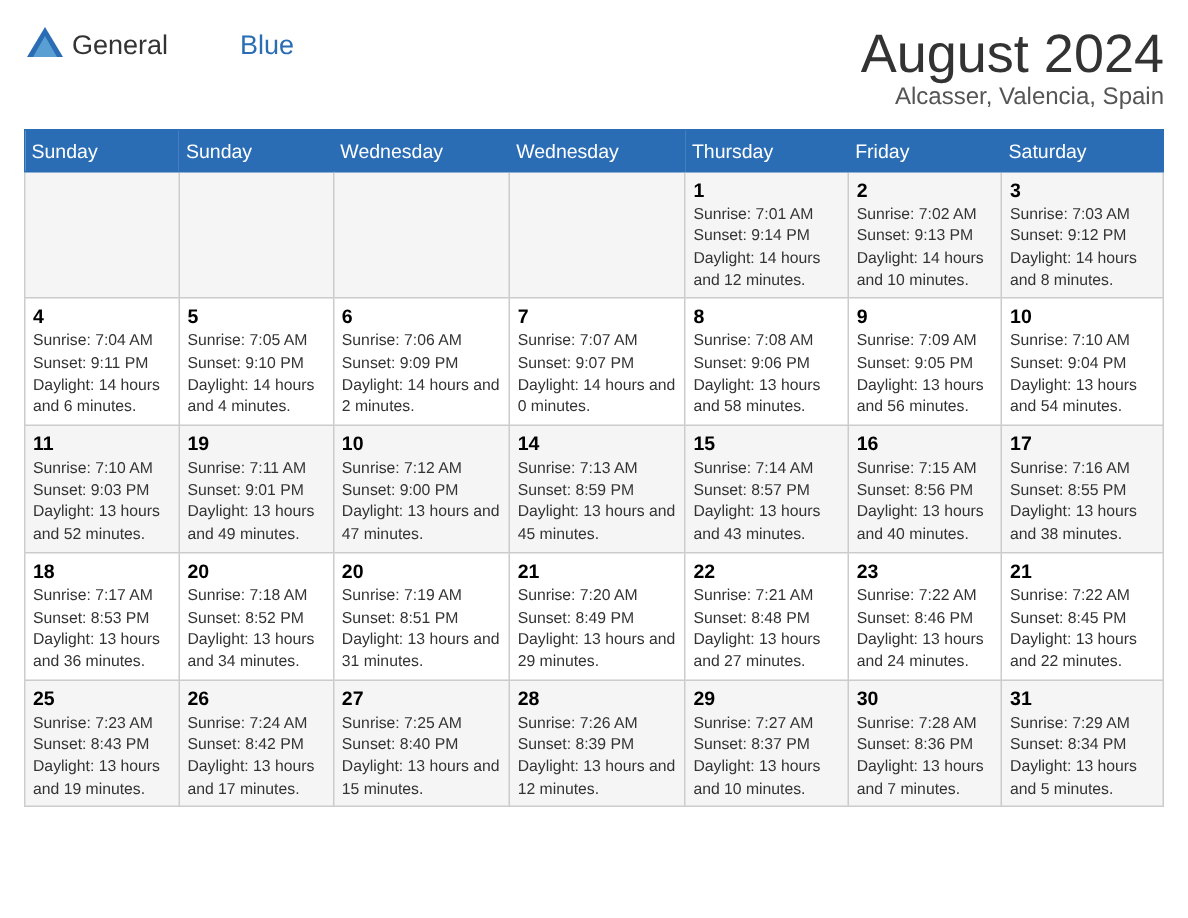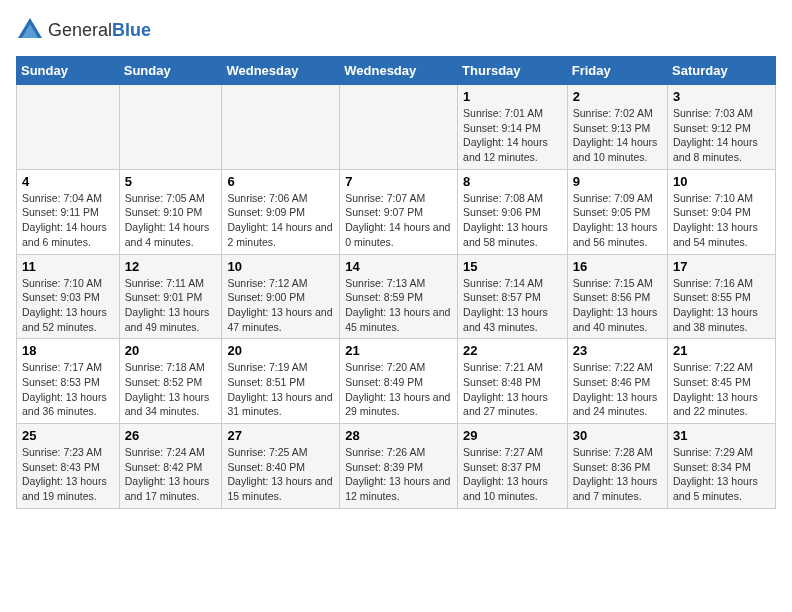--- a/index.html
+++ b/index.html
@@ -21,22 +21,23 @@
       align-items: center;
       gap: 4px;
     }
     .logo-text-general {
       font-size: 18px;
       font-weight: normal;
       color: #333;
     }
     .logo-text-blue {
       font-size: 18px;
-      font-weight: bold;
+      font-weight: normal;
       color: #2a6db5;
+      padding-left: 48px;
     }
     .logo-icon {
       width: 28px;
       height: 28px;
     }
     .title-block {
       text-align: right;
     }
     .main-title {
       font-size: 36px;
@@ -54,21 +55,21 @@
       font-size: 11px;
     }
     thead tr {
       background-color: #2a6db5;
       color: #fff;
     }
     thead th {
       padding: 6px 4px;
       text-align: left;
       font-size: 13px;
-      font-weight: bold;
+      font-weight: normal;
       border: 1px solid #2a6db5;
     }
     tbody tr {
       vertical-align: top;
     }
     tbody td {
       padding: 4px 5px;
       border: 1px solid #ccc;
       vertical-align: top;
       min-height: 80px;
@@ -100,20 +101,24 @@
 <div class="header">
   <div class="logo">
     <svg class="logo-icon" viewBox="0 0 28 28" xmlns="http://www.w3.org/2000/svg">
       <polygon points="14,2 26,22 2,22" fill="#2a6db5"></polygon>
       <polygon points="14,8 22,22 6,22" fill="#5a9fd4"></polygon>
     </svg>
     <div>
       <span class="logo-text-general">General</span><span class="logo-text-blue">Blue</span>
     </div>
   </div>
+  <div class="title-block">
+    <div class="main-title">August 2024</div>
+    <div class="subtitle">Alcasser, Valencia, Spain</div>
+  </div>
 </div>
 
 <table>
   <thead>
     <tr>
     <th>Sunday</th>
         <th>Sunday</th>
         <th>Wednesday</th>
         <th>Wednesday</th>
         <th>Thursday</th>
@@ -169,21 +174,21 @@
           <span class="day-num">10</span>
           <div class="day-info">Sunrise: 7:10 AM<br>Sunset: 9:04 PM<br>Daylight: 13 hours and 54 minutes.</div>
         </td>
       </tr>
       <tr>
         <td>
           <span class="day-num">11</span>
           <div class="day-info">Sunrise: 7:10 AM<br>Sunset: 9:03 PM<br>Daylight: 13 hours and 52 minutes.</div>
         </td>
         <td>
-          <span class="day-num">12</span>
+          <span class="day-num">19</span>
           <div class="day-info">Sunrise: 7:11 AM<br>Sunset: 9:01 PM<br>Daylight: 13 hours and 49 minutes.</div>
         </td>
         <td>
           <span class="day-num">10</span>
           <div class="day-info">Sunrise: 7:12 AM<br>Sunset: 9:00 PM<br>Daylight: 13 hours and 47 minutes.</div>
         </td>
         <td>
           <span class="day-num">14</span>
           <div class="day-info">Sunrise: 7:13 AM<br>Sunset: 8:59 PM<br>Daylight: 13 hours and 45 minutes.</div>
         </td>

